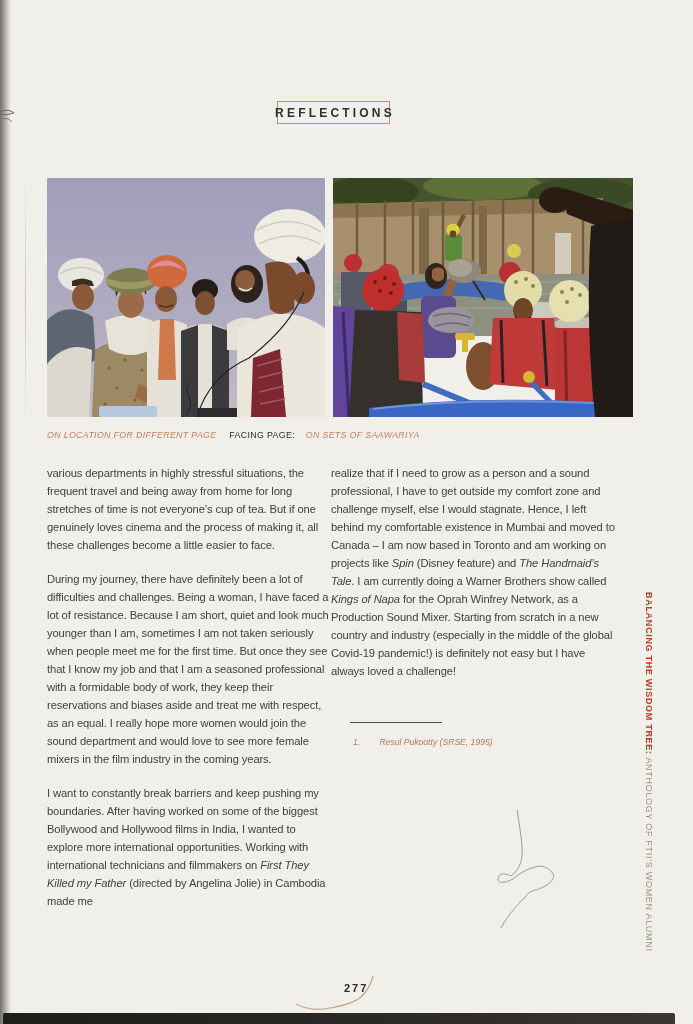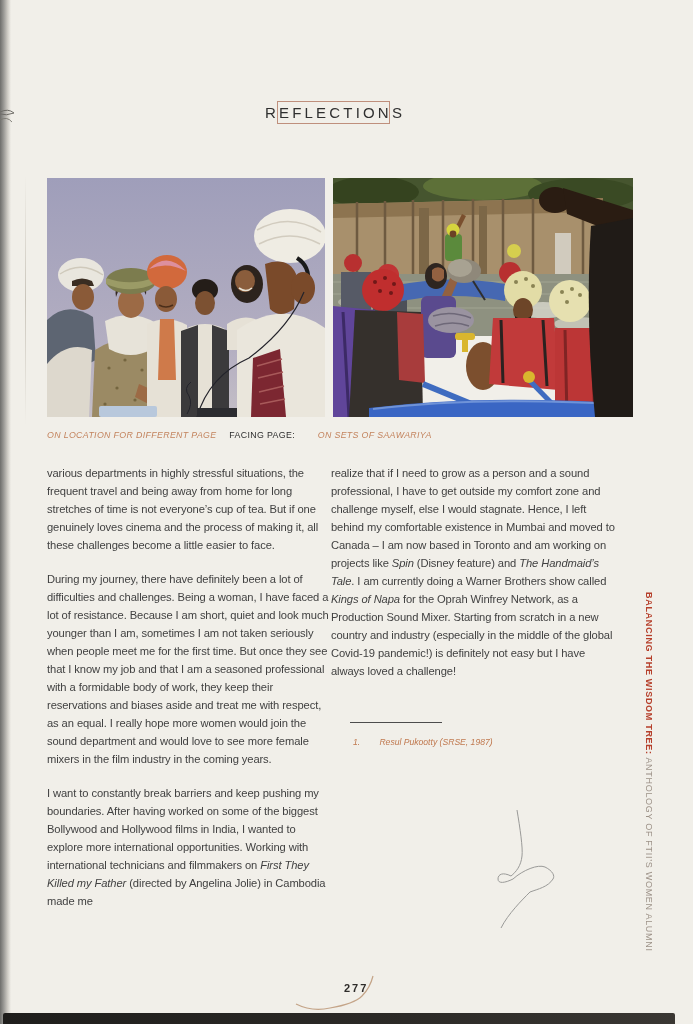--- a/index.html
+++ b/index.html
@@ -25,36 +25,36 @@
     background:linear-gradient(to right,#1f1e1c,#2c2a27 60%,#3a3733);
     border-radius:2px 2px 0 0;
   }
   
   .header-box {
     position:absolute; left:277px; top:101px; width:113px; height:23px;
     border:1px solid #bf8f7c;
     display:flex; align-items:center; justify-content:center;
   }
   .header-label {
-    font-size:15px; font-weight:normal; letter-spacing:3.2px; color:#2f2f2f;
+    font-size:12px; font-weight:bold; letter-spacing:3.2px; color:#2f2f2f;
     padding-left:3px; white-space:nowrap;
   }
   
   .photo { position:absolute; top:178px; height:239px; }
   .photo svg { display:block; }
   .photo-left  { left:47px;  width:278px; }
   .photo-right { left:333px; width:300px; }
   
   .caption-row {
     position:absolute; left:47px; top:430px; width:590px;
     font-size:8.8px; letter-spacing:.35px; white-space:nowrap;
   }
   .cap-orange { color:#c3835d; font-style:italic; }
   .cap-bold   { color:#2e2e2e; font-weight:normal; margin-left:10px; }
-  .cap-orange2{ color:#c3835d; font-style:italic; margin-left:20px; }
+  .cap-orange2{ color:#c3835d; font-style:italic; margin-left:8px; }
   
   .col {
     position:absolute; top:464px;
     font-size:11.2px; line-height:18px; color:#414141;
     letter-spacing:-0.1px;
   }
   .col-left  { left:47px;  width:286px; }
   .col-right { left:331px; width:290px; }
   .col p { margin-bottom:16px; }
   .italic { font-style:italic; }
@@ -274,21 +274,21 @@
 </div>
 
 <div class="col col-right">
   <p><span>realize that if I need to grow as a person and a sound professional, I have to get outside my comfort zone and challenge myself, else I would stagnate. Hence, I left behind my comfortable existence in Mumbai and moved to Canada – I am now based in Toronto and am working on projects like </span><span class="italic">Spin</span><span> (Disney feature) and </span><span class="italic">The Handmaid’s Tale</span><span>. I am currently doing a Warner Brothers show called </span><span class="italic">Kings of Napa</span><span> for the Oprah Winfrey Network, as a Production Sound Mixer. Starting from scratch in a new country and industry (especially in the middle of the global Covid-19 pandemic!) is definitely not easy but I have always loved a challenge!</span></p>
 </div>
 
 <div class="footnote">
   <div class="footnote-rule"></div>
   <div class="fn-line">
     <span class="fn-num">1.</span>
-    <span class="fn-text">Resul Pukootty (SRSE, 1987)</span>
+    <span class="fn-text">Resul Pukootty (SRSE, 1995)</span>
   </div>
 </div>
 
 <svg class="signature" width="72" height="130" viewBox="0 0 72 130">
   <path d="M25 4 C 28 22, 31 42, 30 50 C 29 60, 24 66, 19 70
            C 11 66, 6 68, 6 73 C 6 78, 13 77, 21 73
            C 31 64, 46 58, 53 61 C 61 65, 63 70, 61 73
            C 56 81, 46 83, 38 86 C 30 94, 16 108, 9 122" fill="none" stroke="#9a9a98" stroke-width="1"></path>
 </svg>
 

